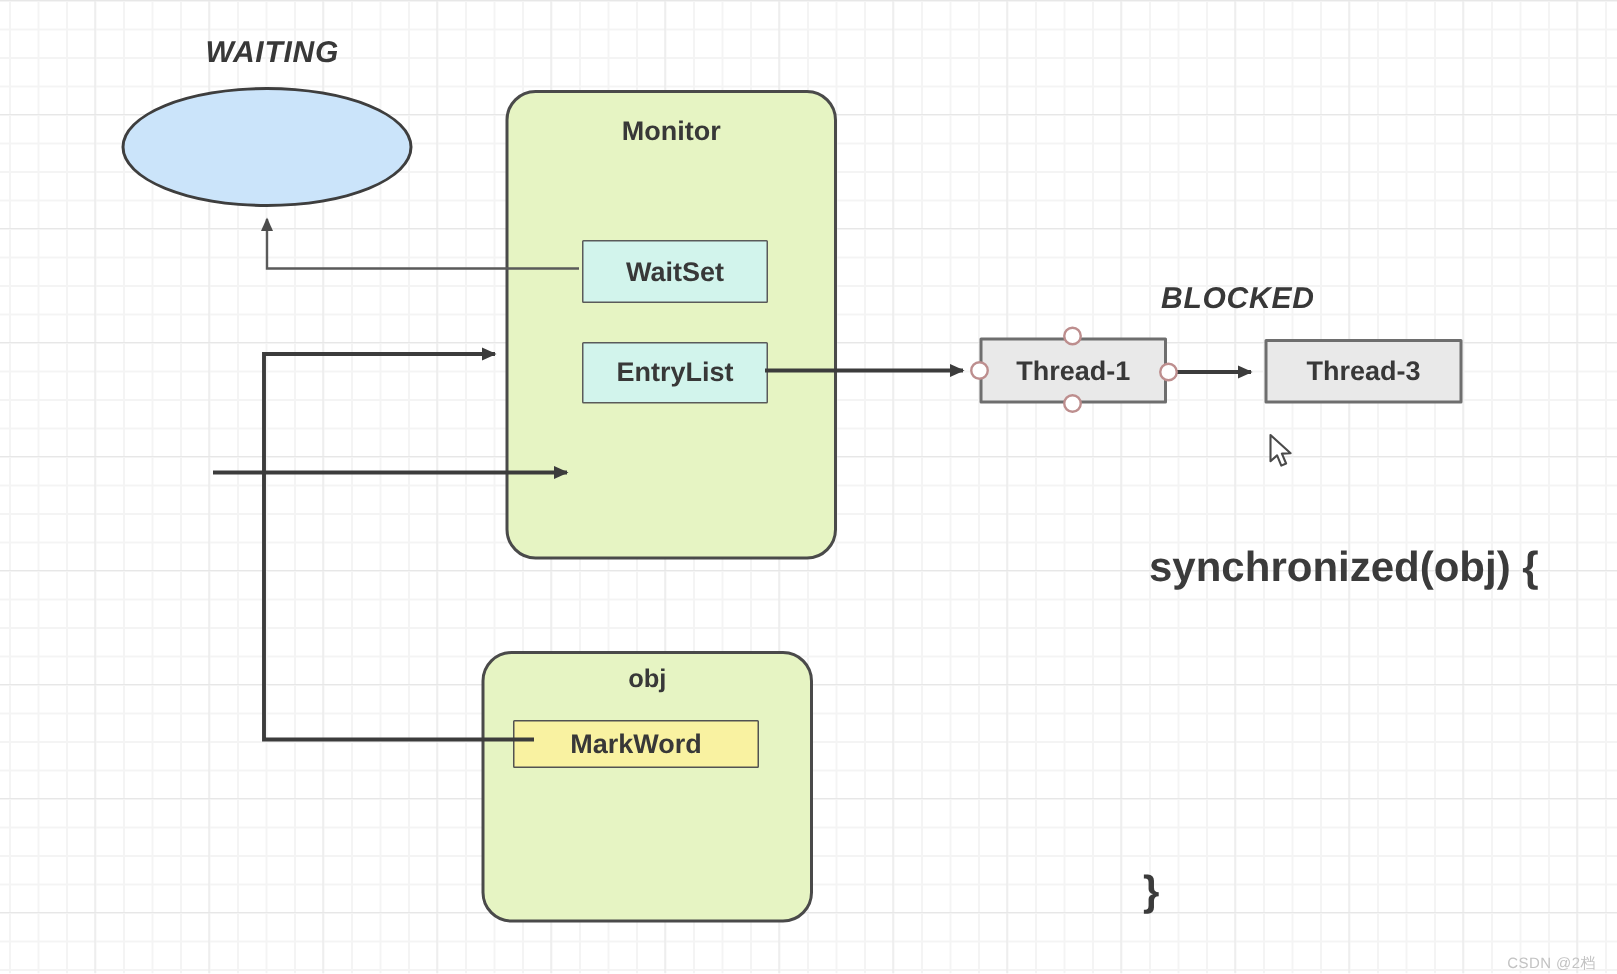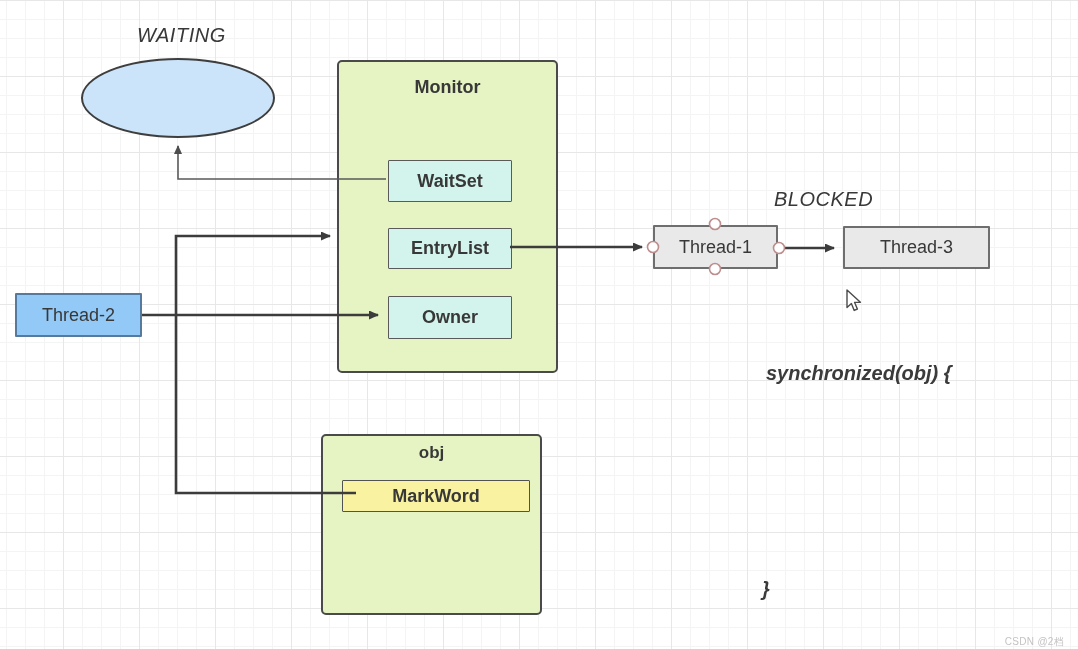--- a/index.html
+++ b/index.html
@@ -18,59 +18,57 @@
     position:relative;width:1078px;height:649px;background-color:#ffffff;
     background-image:
       linear-gradient(to right,#e7e7e7 1px,transparent 1px),
       linear-gradient(to bottom,#e7e7e7 1px,transparent 1px),
       linear-gradient(to right,#f4f4f4 1px,transparent 1px),
       linear-gradient(to bottom,#f4f4f4 1px,transparent 1px);
     background-size:76px 76px,76px 76px,19px 19px,19px 19px;
     background-position:-13px 0,0 0,-13px 0,0 0;
   }
   .abs{position:absolute}
-  .dlabel{font-weight:normal;font-style:italic;color:var(--text-color);font-size:20px;letter-spacing:.5px;white-space:nowrap}
-  .box{display:flex;align-items:center;justify-content:center;font-weight:normal;color:var(--text-color);white-space:nowrap}
-  .container-box{background:var(--container-fill);border:2px solid var(--container-border);border-radius:5px}
+  .dlabel{font-weight:bold;font-style:italic;color:var(--text-color);font-size:20px;letter-spacing:.5px;white-space:nowrap}
+  .box{display:flex;align-items:center;justify-content:center;font-weight:bold;color:var(--text-color);white-space:nowrap}
+  .container-box{background:var(--container-fill);border:2px solid var(--container-border);border-radius:20px}
   .container-title{position:absolute;left:0;right:0;text-align:center;font-weight:bold;color:var(--text-color)}
   .slot{position:absolute;background:var(--slot-fill);border:1.5px solid var(--slot-border);border-radius:1px;
         display:flex;align-items:center;justify-content:center;font-weight:bold;font-size:18px;color:var(--text-color)}
   .thread{font-size:18px;border-radius:1px}
-  .code{font-weight:bold;font-style:italic;color:#3b3b3b;font-size:20px;white-space:nowrap}
+  .code{font-weight:bold;color:#3b3b3b;font-size:28px;white-space:nowrap}
   #ellipse{width:194px;height:80px;border-radius:50%;background:var(--ellipse-fill);border:2px solid var(--ellipse-border)}
   #edges{position:absolute;left:0;top:0;pointer-events:none}
   #watermark{color:#c3c3c3;font-size:10px;letter-spacing:.3px}
 </style>
 </head>
 <body>
 
 <div id="canvas">
 
   <div class="abs dlabel" style="left:137px;top:24px">WAITING</div>
   <div class="abs" id="ellipse" style="left:81px;top:58px"></div>
 
   <div class="abs container-box" style="left:337px;top:60px;width:221px;height:313px">
     <div class="container-title" style="top:15px;font-size:18px">Monitor</div>
     <div class="slot" style="left:49px;top:166px;width:124px;height:41px">EntryList</div>
     <div class="slot" style="left:49px;top:98px;width:124px;height:42px">WaitSet</div>
-    <div class="slot" style="left:49px;top:234px;width:124px;height:43px">Owner</div>
   </div>
 
   <div class="abs container-box" style="left:321px;top:434px;width:221px;height:181px">
     <div class="container-title" style="top:7px;font-size:17px">obj</div>
-    <div class="slot" style="left:19px;top:44px;width:188px;height:32px;background:var(--markword-fill);border-color:var(--markword-border)">MarkWord</div>
+    <div class="slot" style="left:19px;top:44px;width:164px;height:32px;background:var(--markword-fill);border-color:var(--markword-border)">MarkWord</div>
   </div>
 
-  <div class="abs box thread" style="left:15px;top:293px;width:127px;height:44px;background:var(--thread-blue-fill);border:2px solid var(--thread-blue-border)">Thread-2</div>
 
   <div class="abs dlabel" style="left:774px;top:188px">BLOCKED</div>
 
   <div class="abs box thread" style="left:653px;top:225px;width:125px;height:44px;background:var(--thread-gray-fill);border:2px solid var(--thread-gray-border)">Thread-1</div>
 
-  <div class="abs box thread" style="left:843px;top:226px;width:147px;height:43px;background:var(--thread-gray-fill);border:2px solid var(--thread-gray-border)">Thread-3</div>
+  <div class="abs box thread" style="left:843px;top:226px;width:132px;height:43px;background:var(--thread-gray-fill);border:2px solid var(--thread-gray-border)">Thread-3</div>
 
   <div class="abs code" style="left:766px;top:362px">synchronized(obj) {</div>
   <div class="abs code" style="left:762px;top:578px">}</div>
 
   <svg id="edges" width="1078" height="649" viewBox="0 0 1078 649">
     <defs>
       <marker id="arrow" markerWidth="11" markerHeight="9" refX="9" refY="4.5" orient="auto" markerUnits="userSpaceOnUse">
         <path d="M0,0 L10,4.5 L0,9 Z" fill="#3c3c3c"></path>
       </marker>
       <marker id="arrow-sm" markerWidth="10" markerHeight="8" refX="8" refY="4" orient="auto" markerUnits="userSpaceOnUse">

